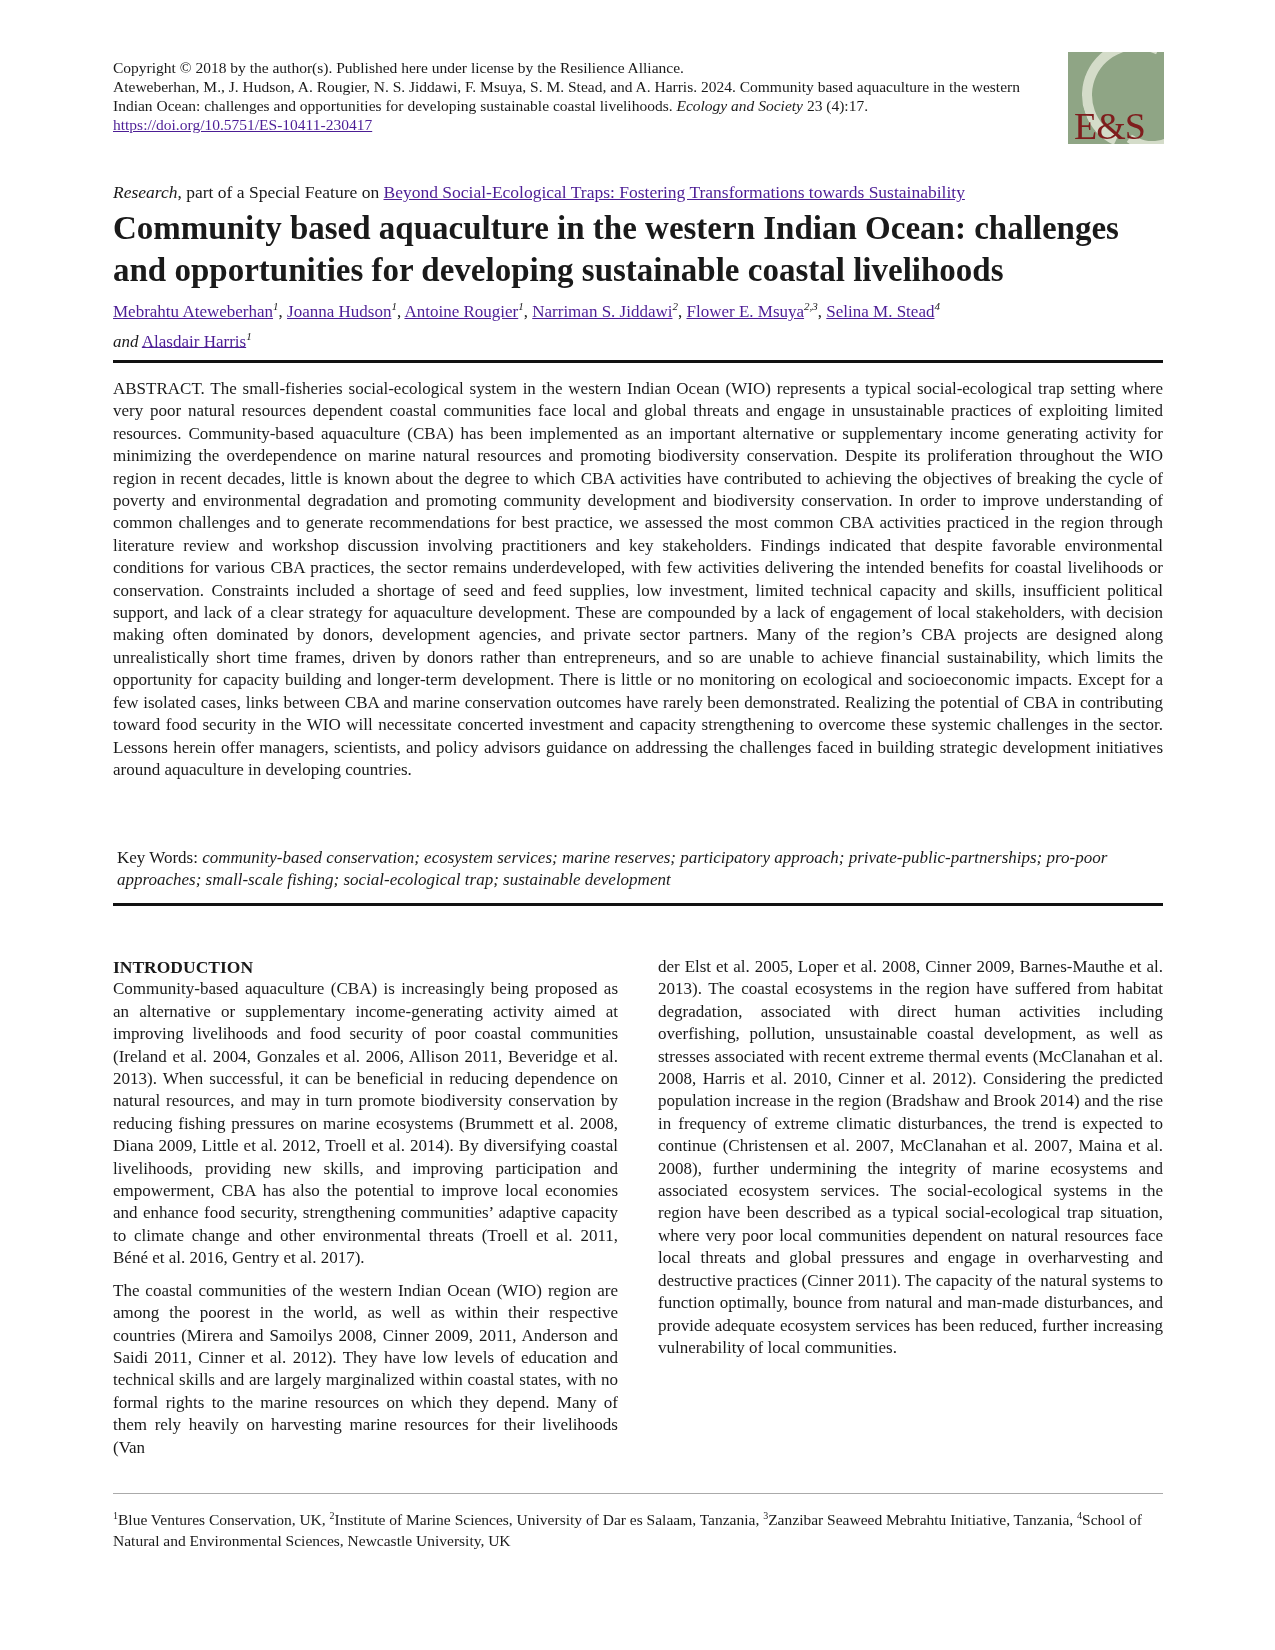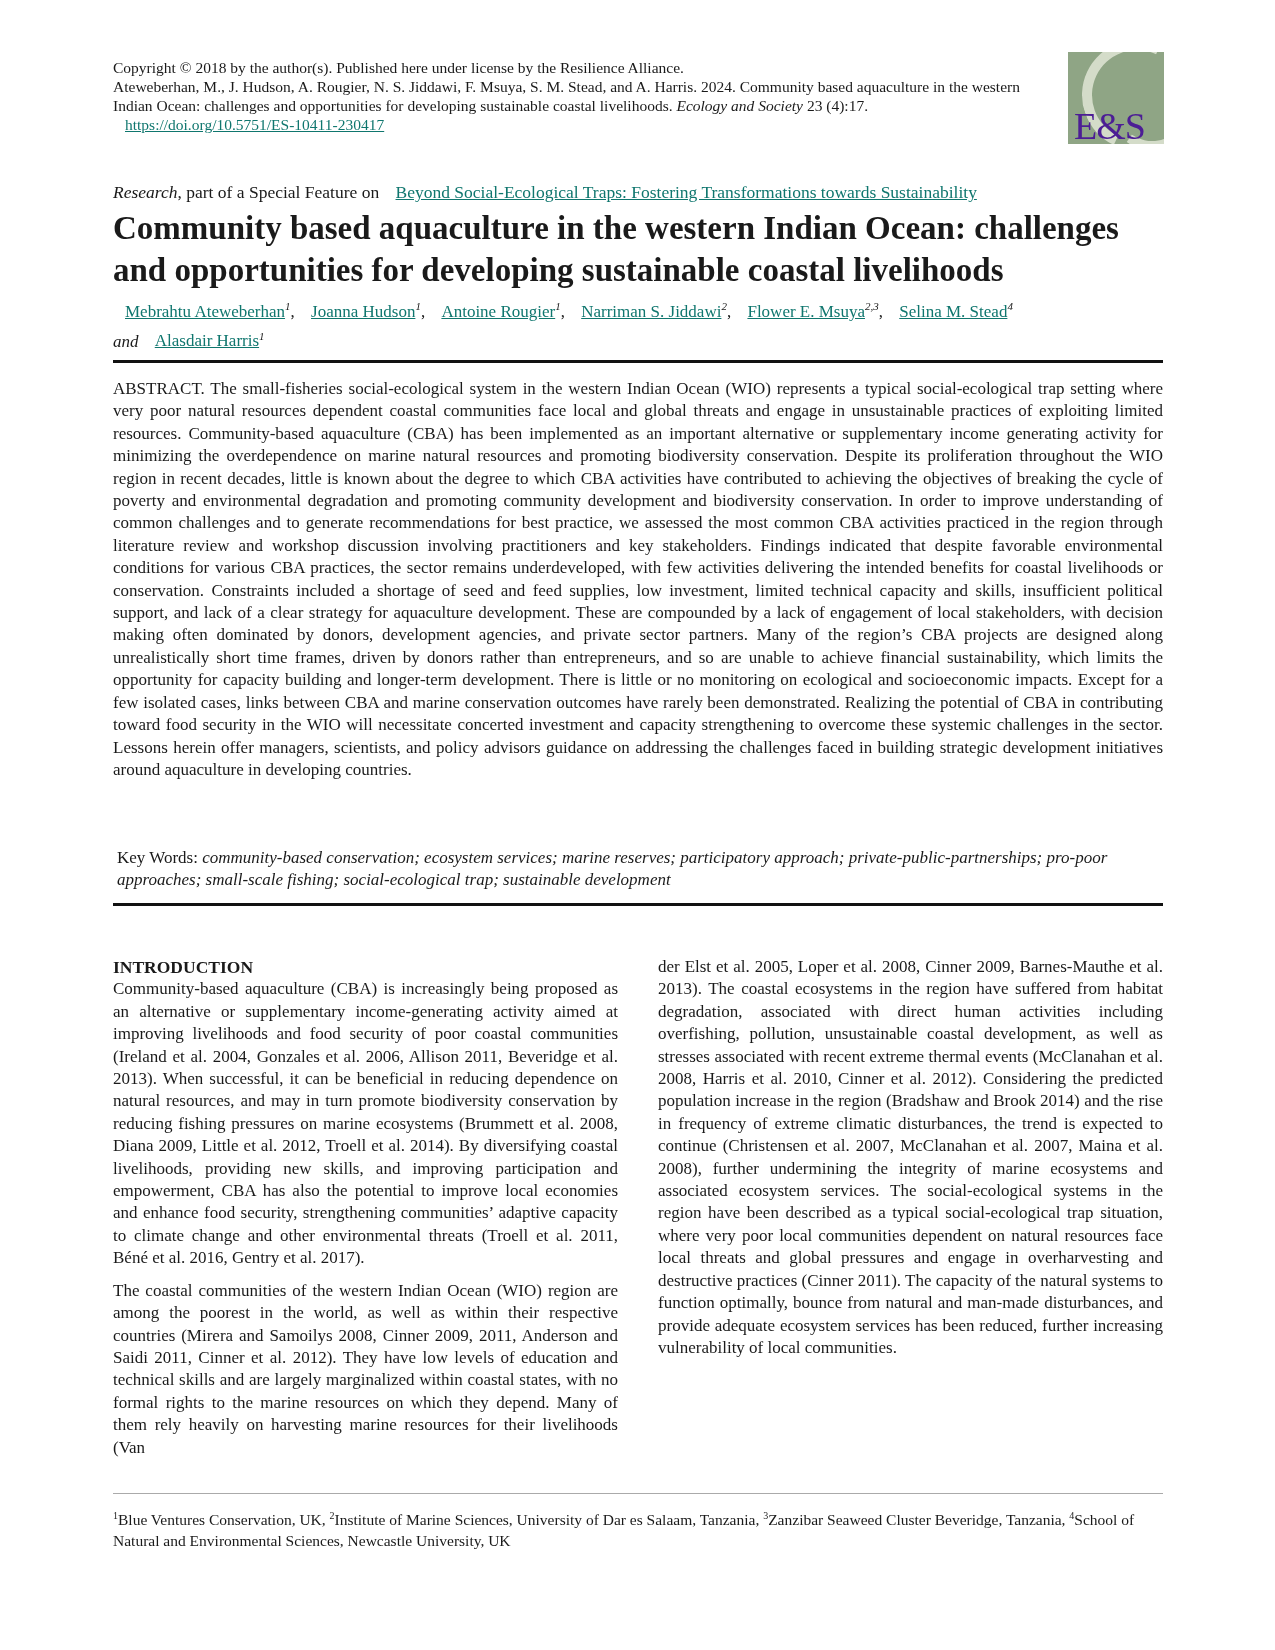--- a/index.html
+++ b/index.html
@@ -1,29 +1,29 @@
 <!DOCTYPE html>
 <html><head>
 <meta charset="utf-8">
 <style>
   html, body { margin: 0; padding: 0; background: #ffffff; }
   body { width: 1275px; height: 1650px; position: relative; overflow: hidden;
          font-family: "Liberation Serif", "DejaVu Serif", serif; color: #1a1a1a; }
-  a, .link { color: #0f766e; text-decoration: underline; margin-left: 12px; }
+  a, .link { color: #4c1d95; text-decoration: underline; }
   .header-cite { position: absolute; left: 113px; top: 58px; width: 920px;
                  font-size: 15.5px; line-height: 19px; }
   .logo { position: absolute; left: 1068px; top: 52px; width: 96px; height: 92px;
           background: #8fa585; overflow: hidden; }
   .logo .swirl { position: absolute; left: 14px; top: -12px; width: 90px; height: 90px;
                  border: 10px solid #d4dcc9; border-radius: 50%; border-right-color: transparent;
                  border-bottom-color: transparent; transform: rotate(-20deg); }
   .logo .swirl2 { position: absolute; left: 40px; top: 10px; width: 70px; height: 70px;
                   border: 9px solid #d4dcc9; border-radius: 50%; border-left-color: transparent;
                   border-top-color: transparent; transform: rotate(-10deg); }
-  .logo .es { position: absolute; left: 6px; bottom: -4px; font-size: 38px; color: #4c1d95;
+  .logo .es { position: absolute; left: 6px; bottom: -4px; font-size: 38px; color: #7f1d1d;
               font-family: "Liberation Serif", serif; letter-spacing: -1px; }
   .feature-line { position: absolute; left: 113px; top: 182px; font-size: 17.5px; }
   .title { position: absolute; left: 113px; top: 207px; width: 1060px; margin: 0;
            font-size: 33px; line-height: 42px; font-weight: bold; }
   .authors { position: absolute; left: 113px; top: 294px; width: 1060px; font-size: 17px;
              line-height: 24px; }
   .authors .au { }
   .authors sup { font-style: italic; font-size: 11px; }
   .rule-thick { position: absolute; left: 113px; width: 1050px; height: 3px; background: #111; }
   .abstract { position: absolute; left: 113px; top: 378px; width: 1050px; font-size: 17px;
@@ -85,14 +85,14 @@
   <p>The coastal communities of the western Indian Ocean (WIO) region are among the poorest in the world, as well as within their respective countries (Mirera and Samoilys 2008, Cinner 2009, 2011, Anderson and Saidi 2011, Cinner et al. 2012). They have low levels of education and technical skills and are largely marginalized within coastal states, with no formal rights to the marine resources on which they depend. Many of them rely heavily on harvesting marine resources for their livelihoods (Van</p>
 </div>
 
 <div class="col col-right">
   <p>der Elst et al. 2005, Loper et al. 2008, Cinner 2009, Barnes-Mauthe et al. 2013). The coastal ecosystems in the region have suffered from habitat degradation, associated with direct human activities including overfishing, pollution, unsustainable coastal development, as well as stresses associated with recent extreme thermal events (McClanahan et al. 2008, Harris et al. 2010, Cinner et al. 2012). Considering the predicted population increase in the region (Bradshaw and Brook 2014) and the rise in frequency of extreme climatic disturbances, the trend is expected to continue (Christensen et al. 2007, McClanahan et al. 2007, Maina et al. 2008), further undermining the integrity of marine ecosystems and associated ecosystem services. The social-ecological systems in the region have been described as a typical social-ecological trap situation, where very poor local communities dependent on natural resources face local threats and global pressures and engage in overharvesting and destructive practices (Cinner 2011). The capacity of the natural systems to function optimally, bounce from natural and man-made disturbances, and provide adequate ecosystem services has been reduced, further increasing vulnerability of local communities.</p>
 </div>
 
 <div class="rule-thin"></div>
 
 <div class="footnote">
-  <sup>1</sup><span>Blue Ventures Conservation, UK, </span><sup>2</sup><span>Institute of Marine Sciences, University of Dar es Salaam, Tanzania, </span><sup>3</sup><span>Zanzibar Seaweed Cluster Beveridge, Tanzania, </span><sup>4</sup><span>School of Natural and Environmental Sciences, Newcastle University, UK</span>
+  <sup>1</sup><span>Blue Ventures Conservation, UK, </span><sup>2</sup><span>Institute of Marine Sciences, University of Dar es Salaam, Tanzania, </span><sup>3</sup><span>Zanzibar Seaweed Mebrahtu Initiative, Tanzania, </span><sup>4</sup><span>School of Natural and Environmental Sciences, Newcastle University, UK</span>
 </div>
 
 </body></html>

